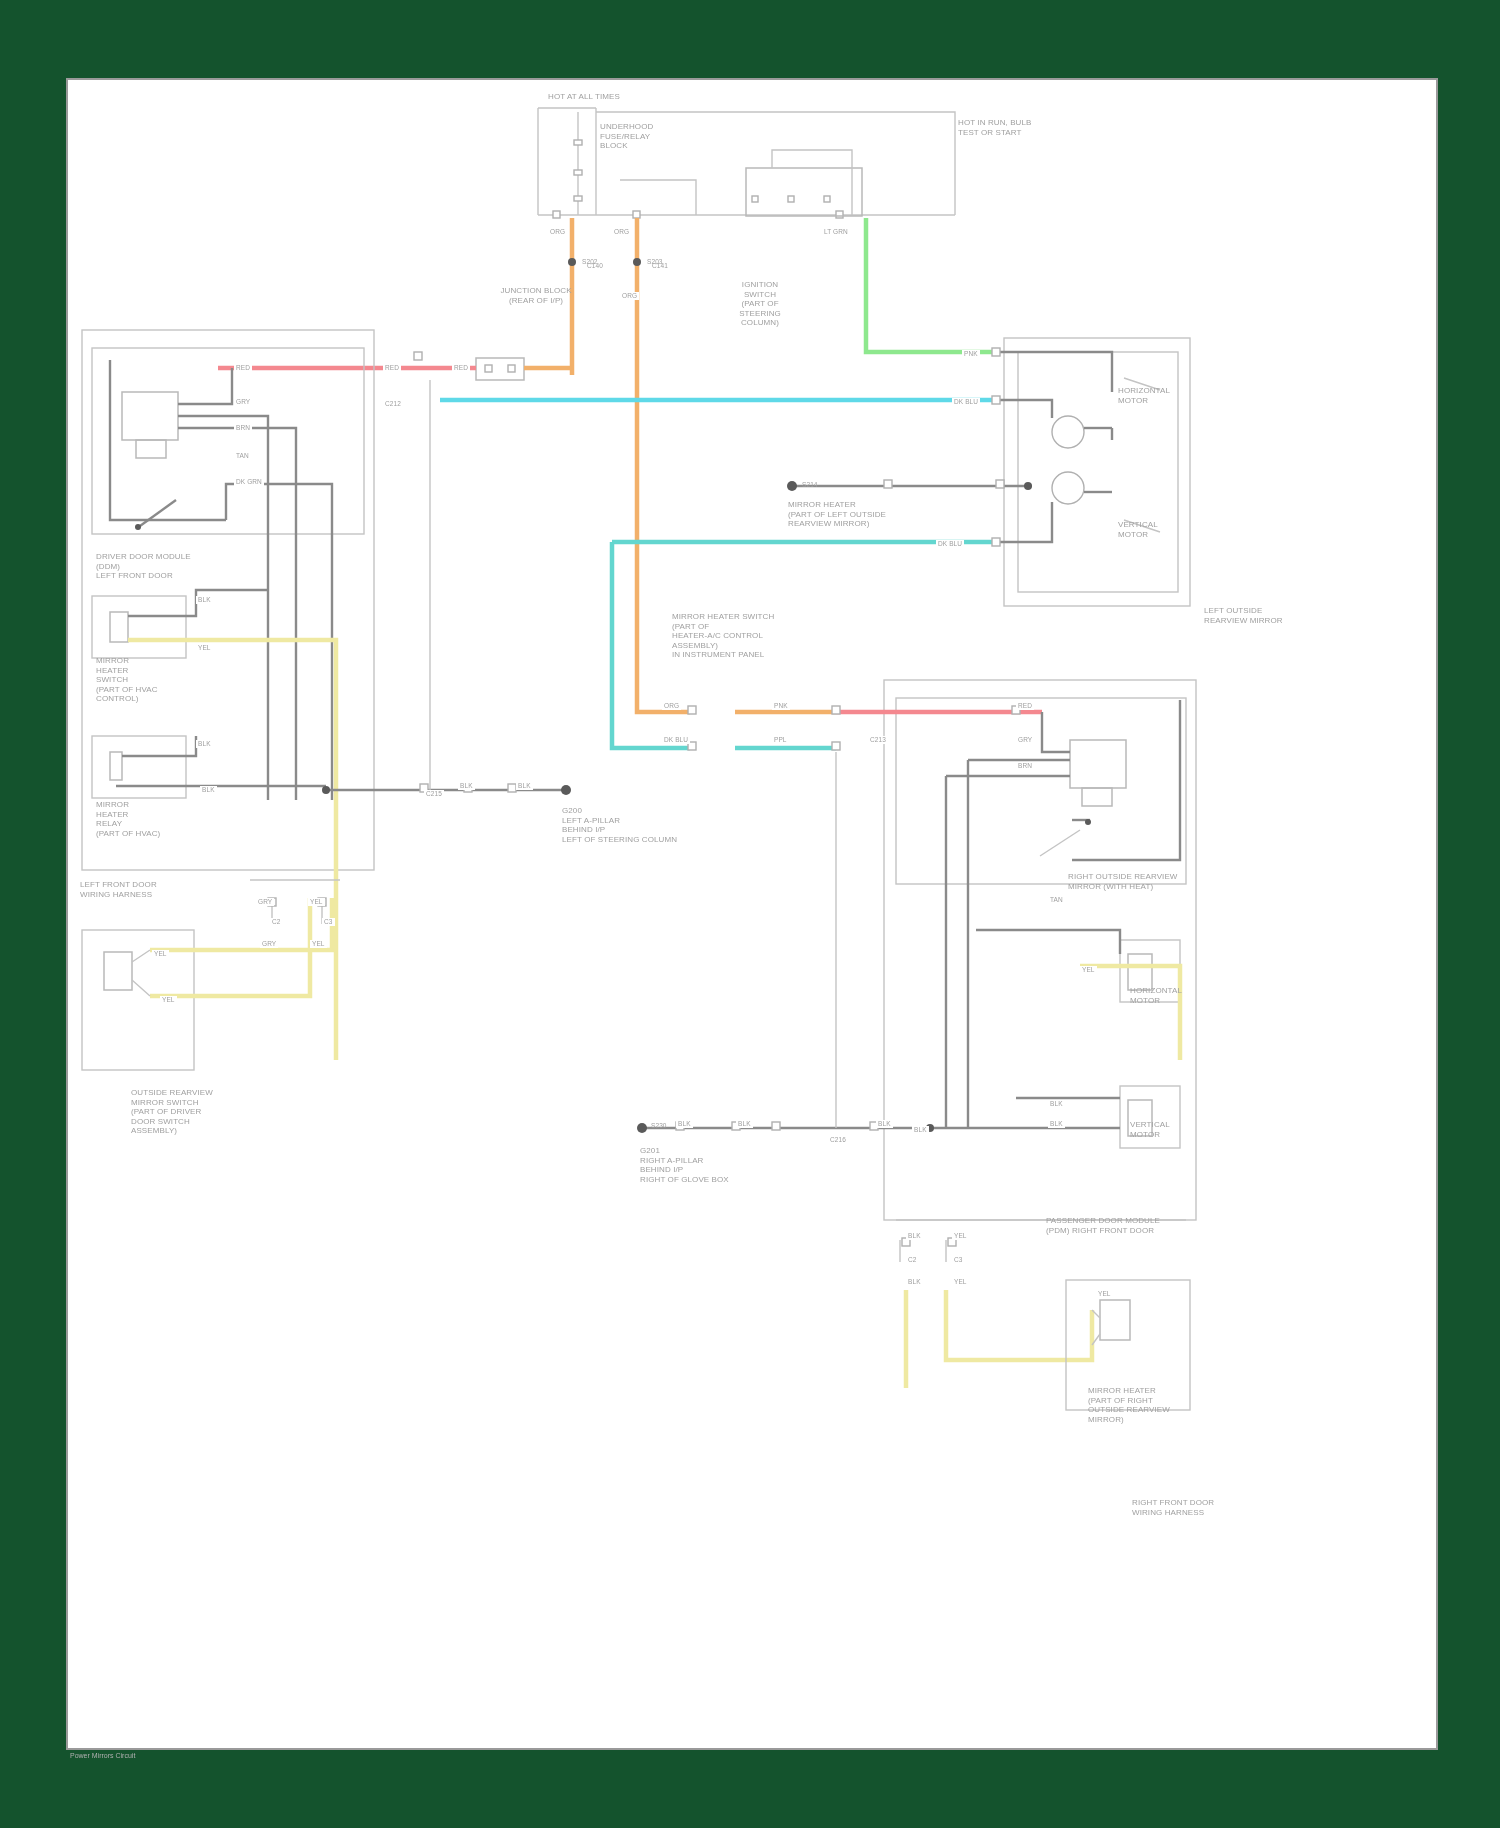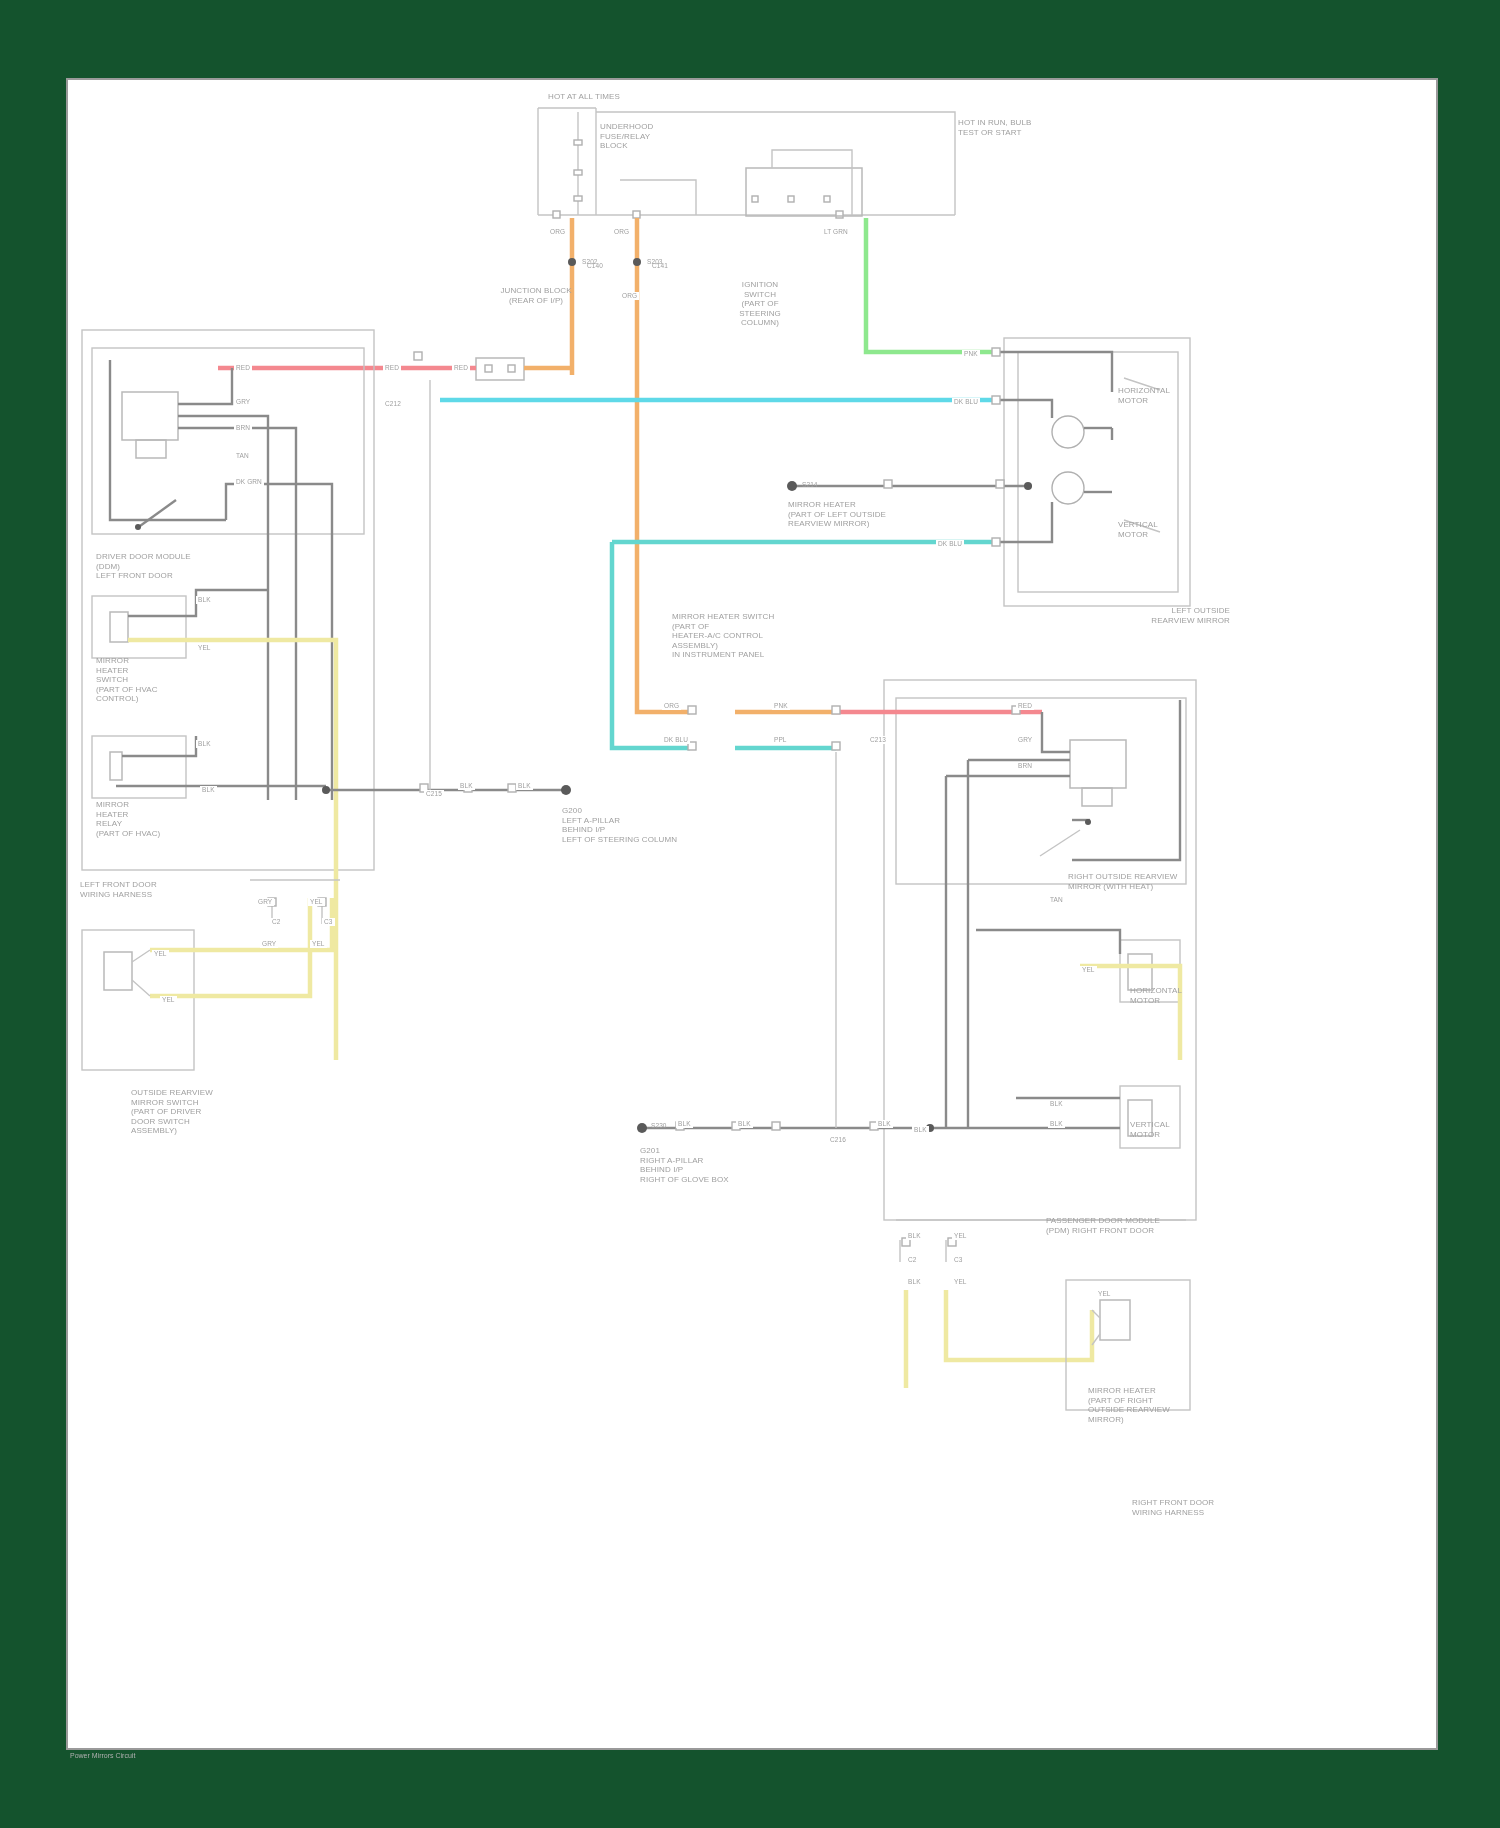--- a/index.html
+++ b/index.html
@@ -314,21 +314,21 @@
       <div class="lbl comp" style="left: 700px; top: 280px; width: 120px; text-align: center; white-space: pre-line;">IGNITION
 SWITCH
 (PART OF
 STEERING
 COLUMN)</div>
       <div class="lbl comp" style="left: 488px; top: 286px; width: 96px; text-align: center; white-space: pre-line;">JUNCTION BLOCK
 (REAR OF I/P)</div>
       <div class="lbl comp" style="left: 96px; top: 552px; width: 130px; text-align: left; white-space: pre-line;">DRIVER DOOR MODULE
 (DDM)
 LEFT FRONT DOOR</div>
-      <div class="lbl comp" style="left: 1140px; top: 606px; width: 90px; text-align: right; white-space: pre-line;">LEFT OUTSIDE
+      <div class="lbl comp" style="left: 1204px; top: 606px; width: 90px; text-align: left; white-space: pre-line;">LEFT OUTSIDE
 REARVIEW MIRROR</div>
       <div class="lbl comp" style="left: 80px; top: 880px; width: 110px; text-align: left; white-space: pre-line;">LEFT FRONT DOOR
 WIRING HARNESS</div>
       <div class="lbl comp" style="left: 96px; top: 1088px; width: 110px; text-align: left; white-space: pre-line; margin-left: 35px;">OUTSIDE REARVIEW
 MIRROR SWITCH
 (PART OF DRIVER
 DOOR SWITCH
 ASSEMBLY)</div>
       <div class="lbl comp" style="left: 96px; top: 656px; width: 96px; text-align: left; white-space: pre-line;">MIRROR
 HEATER

